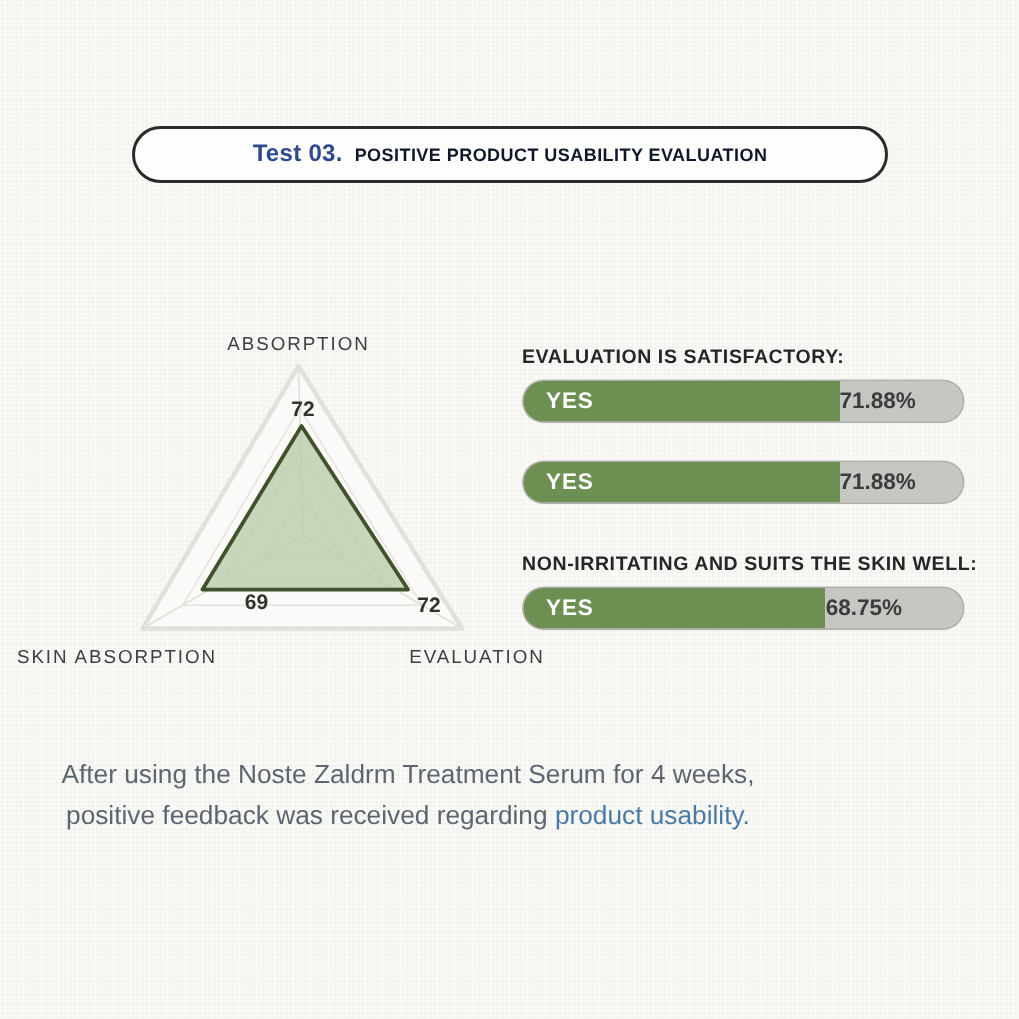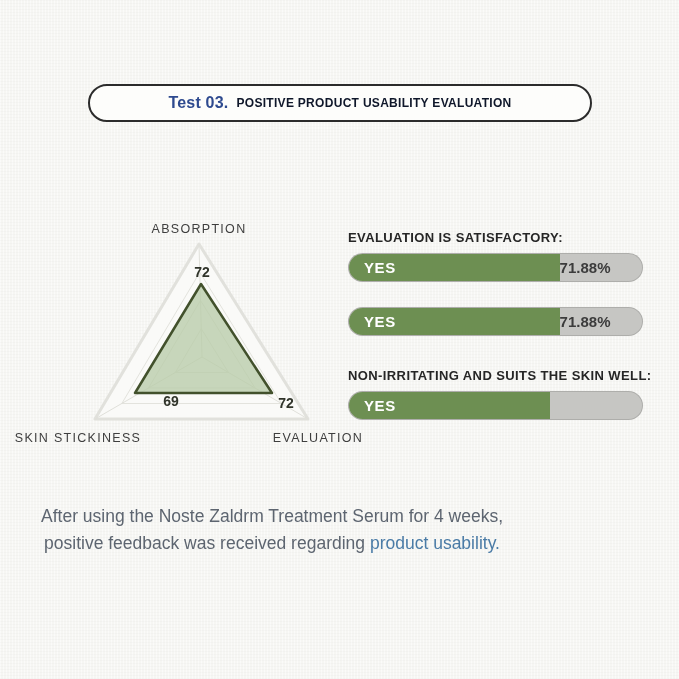--- a/index.html
+++ b/index.html
@@ -143,21 +143,21 @@
     <line x1="142" y1="127" x2="35" y2="189" stroke="#e0e0da" stroke-width="1"></line>
     <line x1="142" y1="127" x2="248" y2="189" stroke="#e0e0da" stroke-width="1"></line>
 
     <polygon points="141,54 75,163 212,163" fill="#b9cca9" fill-opacity="0.78" stroke="#42512c" stroke-width="2.5" stroke-linejoin="round"></polygon>
   </svg>
 
   <div class="radar-label" style="left:199px; top:222px;">ABSORPTION</div>
   <div class="radar-value" style="left:202px; top:264px;">72</div>
   <div class="radar-value" style="left:127px; top:393px;margin-left:44px;">69</div>
   <div class="radar-value" style="left:286px; top:395px;">72</div>
-  <div class="radar-label" style="left:78px; top:431px;">SKIN STICKINESS</div>
+  <div class="radar-label" style="left:78px; top:431px;">SKIN ABSORPTION</div>
   <div class="radar-label" style="left:318px; top:431px;">EVALUATION</div>
 
   <div class="bar-group" style="top:230px;">
     <div class="bar-label">EVALUATION IS SATISFACTORY:</div>
     <div class="bar-track">
       <div class="bar-fill" style="width: 71.88%;">
         <span class="bar-answer">YES</span>
       </div>
       <div class="bar-rest">
         <span class="bar-percent">71.88%</span>
@@ -175,20 +175,23 @@
       </div>
     </div>
   </div>
 
   <div class="bar-group" style="top:368px;">
     <div class="bar-label">NON-IRRITATING AND SUITS THE SKIN WELL:</div>
     <div class="bar-track">
       <div class="bar-fill" style="width: 68.75%;">
         <span class="bar-answer">YES</span>
       </div>
+      <div class="bar-rest">
+        <span class="bar-percent">68.75%</span>
+      </div>
     </div>
   </div>
 
   <div class="caption">
     <div>After using the Noste Zaldrm Treatment Serum for 4 weeks,</div>
     <div><span>positive feedback was received regarding </span><span class="caption-highlight">product usability.</span></div>
   </div>
 
 </div>
 

